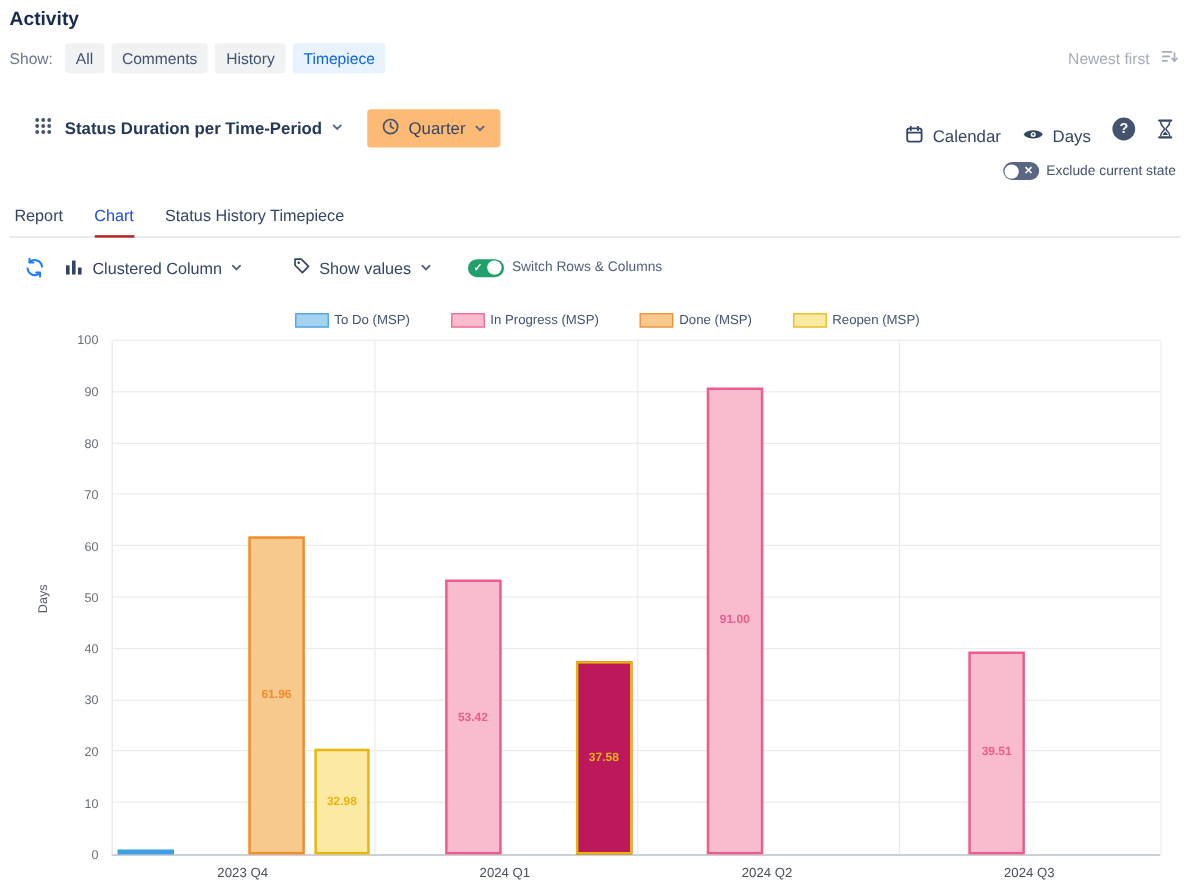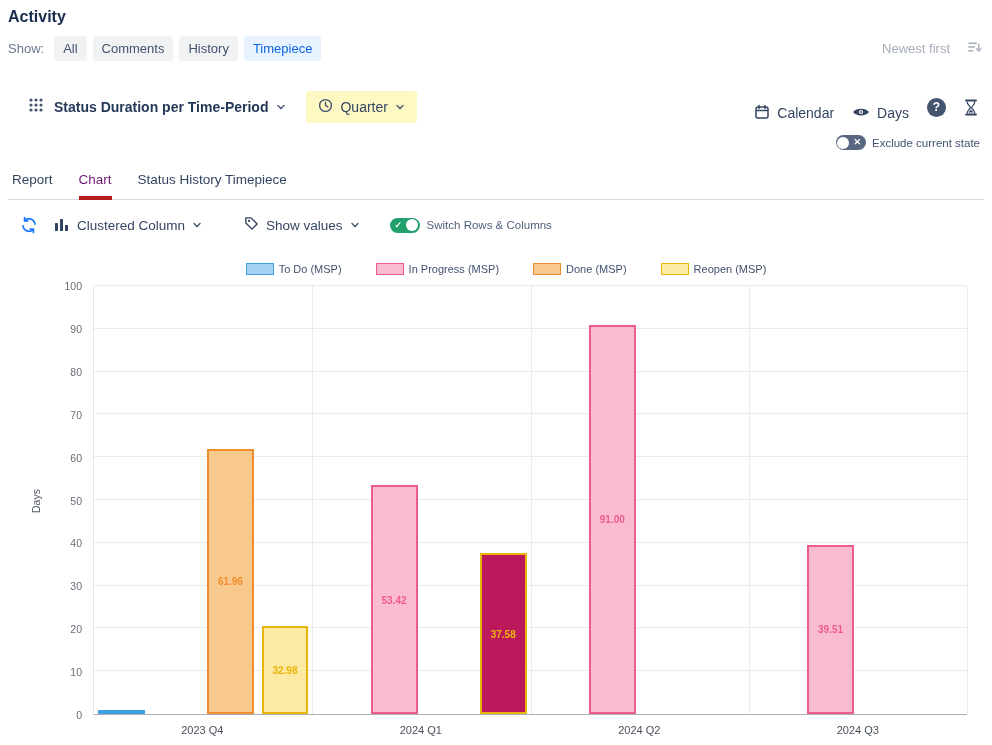--- a/index.html
+++ b/index.html
@@ -14,28 +14,28 @@
 
   
   .activity-title { font-size: 16px; font-weight: 700; color: #172b4d; padding: 2px 0 10px; }
   .show-row { display: flex; align-items: center; gap: 6px; font-size: 13px; }
   .show-label { color: #6b778c; margin-right: 4px; }
   .filter-btn {
     border: none; background: #f1f2f4; color: #42526e;
     font: inherit; font-weight: 500; padding: 5px 9px; border-radius: 3px; cursor: pointer;
   }
   .filter-btn.active { background: #e9f2ff; color: #0c66e4; }
-  .sort-ctl { margin-left: auto; display: flex; align-items: center; gap: 17px; color: #a5adba; font-size: 13px; cursor: pointer; padding-right: 2px; }
+  .sort-ctl { margin-left: auto; display: flex; align-items: center; gap: 9px; color: #a5adba; font-size: 13px; cursor: pointer; padding-right: 2px; }
 
   
   .report-toolbar { display: flex; align-items: center; margin-top: 30px; padding-left: 20px; padding-right: 6px; gap: 10px; }
   .report-select { display: flex; align-items: center; gap: 8px; cursor: pointer; }
   .report-select .lbl { font-size: 14px; font-weight: 600; color: #253858; }
   .gray-btn {
-    display: flex; align-items: center; gap: 7px; background: #fef9c3; border: none;
+    display: flex; align-items: center; gap: 7px; background: #fdba74; border: none;
     border-radius: 3px; padding: 7px 12px; font-size: 14px; color: #344563; margin-left: 10px; cursor: pointer;
   }
   .right-tools { margin-left: auto; display: flex; align-items: center; gap: 18px; }
   .tool-item { display: flex; align-items: center; gap: 7px; font-size: 14px; color: #344563; cursor: pointer; margin-top: 12px; }
   .help-circle {
     width: 19px; height: 19px; border-radius: 50%; background: #44546f; color: #fff;
     font-size: 12px; font-weight: 700; display: flex; align-items: center; justify-content: center; cursor: pointer;
   }
 
   
@@ -47,21 +47,21 @@
   .toggle.off { background: #596780; }
   .toggle.off .knob { left: 1.5px; }
   .toggle.off .mark { right: 5px; }
   .toggle.on { background: #22a06b; }
   .toggle.on .knob { right: 1.5px; }
   .toggle.on .mark { left: 5px; }
 
   
   .tabs { display: flex; gap: 26px; margin-top: 16px; padding-left: 4px; border-bottom: 1px solid #d8dde3; }
   .tab { font-size: 13.5px; color: #344563; padding: 6px 0 9px; cursor: pointer; font-weight: 500; }
-  .tab.active { color: #701a75; border-bottom: 4px solid #b91c1c; margin-bottom: -1px; }
+  .tab.active { color: #1d4ed8; border-bottom: 2px solid #b91c1c; margin-bottom: -1px; }
 
   
   .chart-toolbar { display: flex; align-items: center; gap: 16px; margin-top: 16px; padding-left: 12px; }
   .ct-select { display: flex; align-items: center; gap: 7px; font-size: 13.5px; color: #344563; cursor: pointer; }
   .switch-wrap { display: flex; align-items: center; gap: 7px; margin-left: 14px; }
   .switch-label { font-size: 11.5px; color: #505f79; }
   .refresh-btn { cursor: pointer; display: flex; align-items: center; }
 
   
   .chart-region { margin-top: 26px; }

